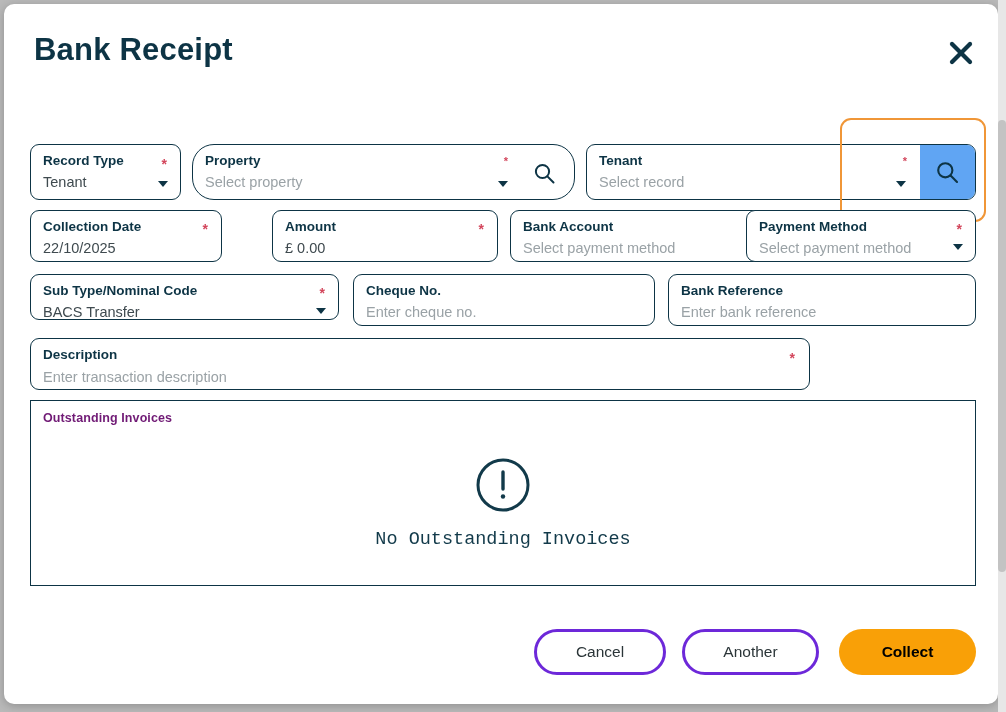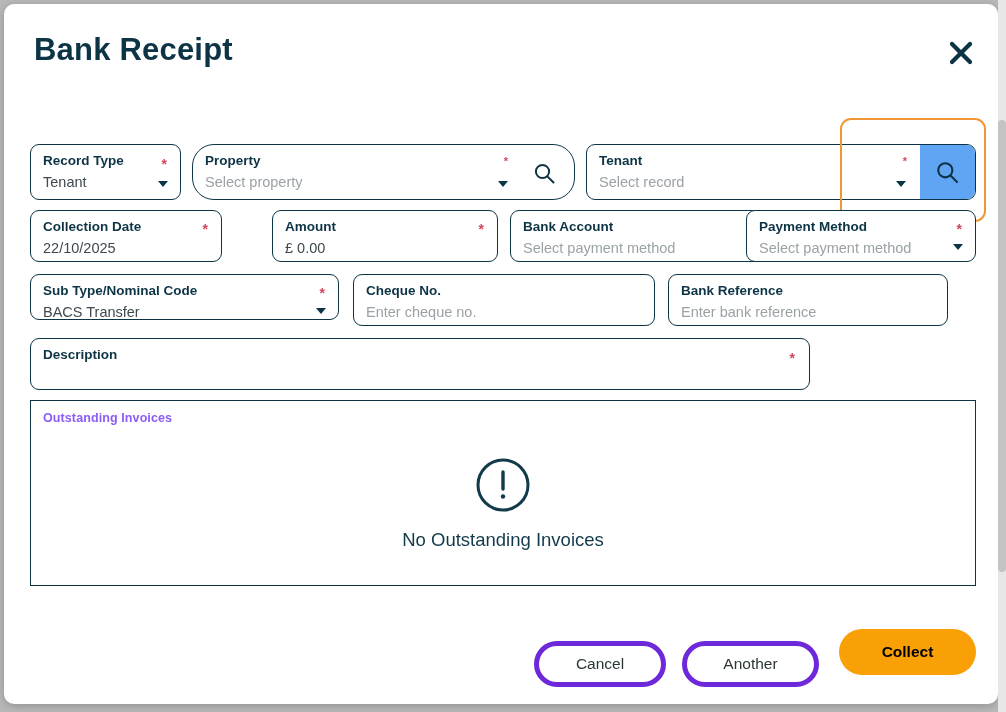--- a/index.html
+++ b/index.html
@@ -110,51 +110,51 @@
     left: 26px; top: 396px;
     width: 946px; height: 186px;
     border: 1px solid #0d3445;
     background: #fff;
   }
   #invoices-title {
     position: absolute;
     left: 12px; top: 10px;
     font-size: 12.5px;
     font-weight: 700;
-    color: #8b5cf6;
+    color: #701a75;
     letter-spacing: .1px;
   }
   #empty-state {
     position: absolute;
     left: 0; right: 0; top: 56px;
     display: flex;
     flex-direction: column;
     align-items: center;
+    font-family: Liberation Mono, monospace;
   }
   #empty-text {
     margin-top: 16px;
     font-size: 18.5px;
     color: #123a4a;
   }
 
   
   .btn {
     position: absolute;
     height: 46px;
     border-radius: 23px;
     display: flex; align-items: center; justify-content: center;
     font-size: 15.5px;
     cursor: pointer;
     font-family: "Liberation Sans", sans-serif;
   }
   .btn-outline {
     background: #fff;
-    border: 5px solid #6d28d9;
+    border: 3px solid #6d28d9;
     color: #2b3538;
-    margin-top: 12px;
   }
   .btn-primary {
     background: #f9a007;
     border: none;
     color: #000000;
     font-weight: 700;
   }
 
   
   #scroll-track {
@@ -251,28 +251,29 @@
     <span class="req" style="right:13px; top:11px;">*</span>
     <span class="f-value">BACS Transfer</span>
     <span class="caret" style="right:12px; top:33px;"></span>
   </div>
 
   <div class="field" id="field-cheque-no" style="left:349px; top:270px; width:302px; height:52px;">
     <span class="f-label">Cheque No.</span>
     <span class="f-value placeholder">Enter cheque no.</span>
   </div>
 
-  <div class="field" id="field-bank-reference" style="left:664px; top:270px; width:280px; height:52px;">
+  <div class="field" id="field-bank-reference" style="left:664px; top:270px; width:308px; height:52px;">
     <span class="f-label">Bank Reference</span>
     <span class="f-value placeholder">Enter bank reference</span>
   </div>
 
   <div class="field" id="description-field" style="left:26px; top:334px; width:780px; height:52px;">
     <span class="f-label">Description</span>
     <span class="req" style="right:14px; top:12px;">*</span>
+    <span class="f-value placeholder" style="top:30px;">Enter transaction description</span>
   </div>
 
   <div id="invoices-panel">
     <span id="invoices-title">Outstanding Invoices</span>
     <div id="empty-state">
       <svg width="56" height="56" viewBox="0 0 56 56">
         <circle cx="28" cy="28" r="25" fill="none" stroke="#123a4a" stroke-width="3"></circle>
         <line x1="28" y1="15" x2="28" y2="32" stroke="#123a4a" stroke-width="3.4" stroke-linecap="round"></line>
         <circle cx="28" cy="39.5" r="2.2" fill="#123a4a"></circle>
       </svg>

